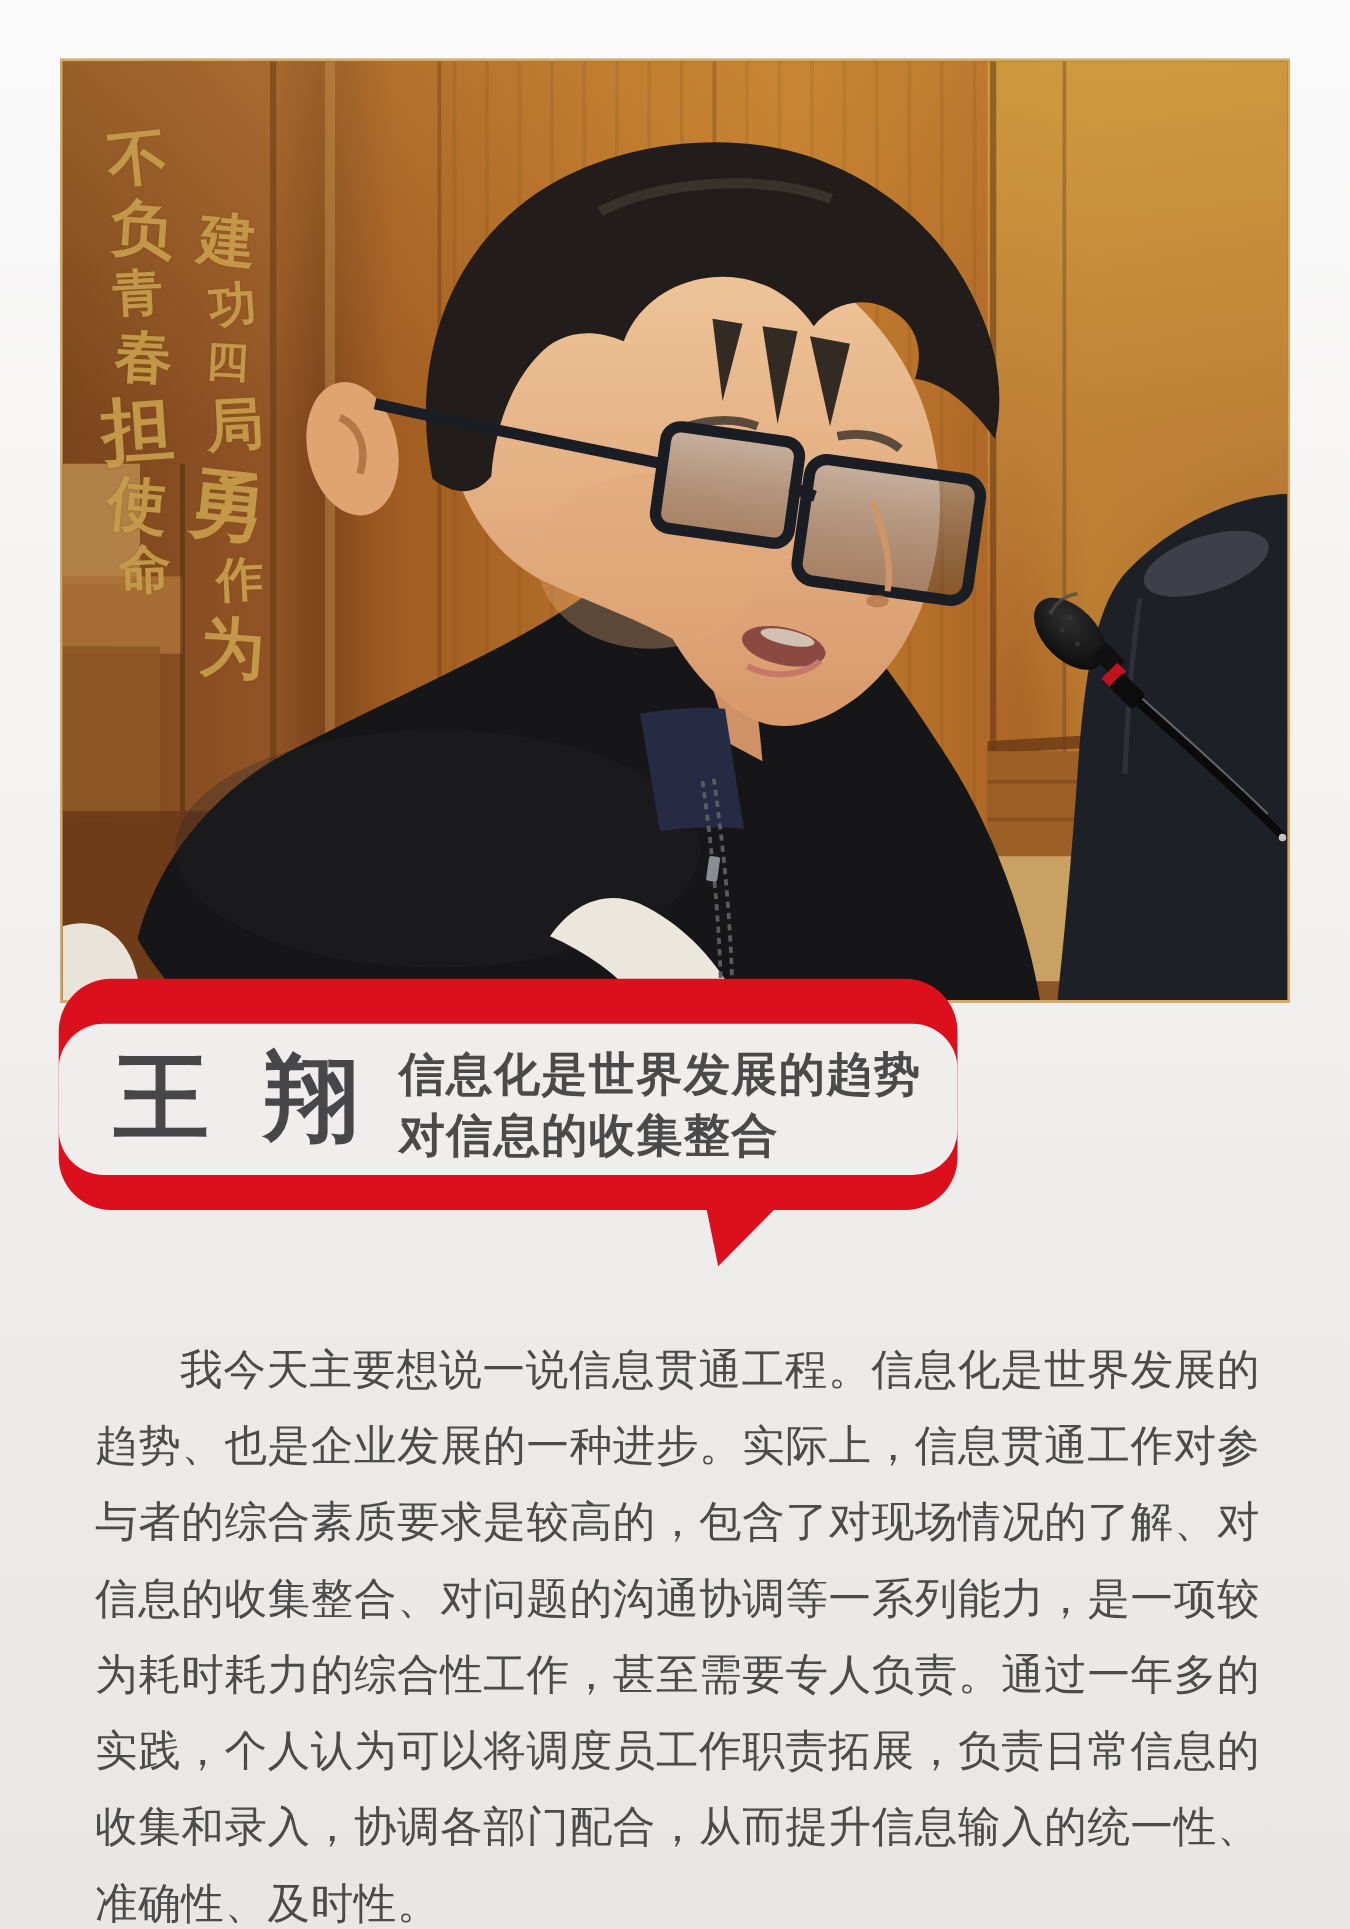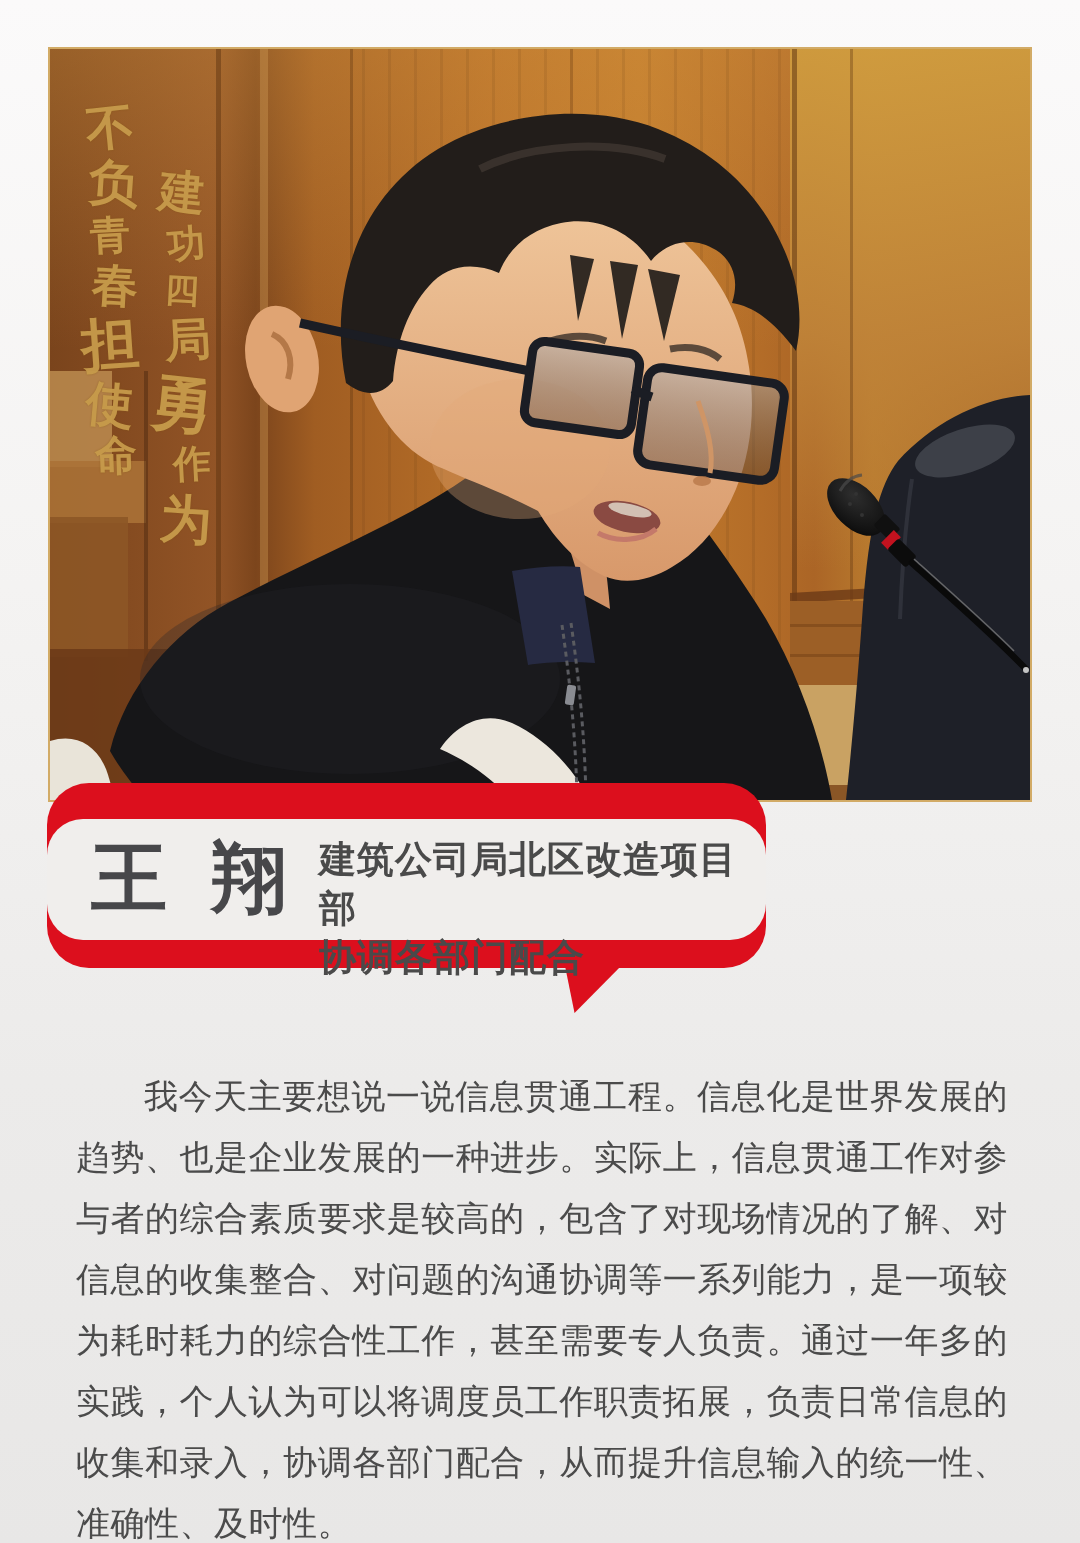--- a/index.html
+++ b/index.html
@@ -246,20 +246,20 @@
   </div>
 
   <div class="speech-bubble">
     <div class="bubble-inner"></div>
     <div class="bubble-tail"></div>
     <div class="speaker-name">
       <span>王</span>
       <span>翔</span>
     </div>
     <div class="speaker-title">
-      <div>建筑公司局北区改造项目部</div>
-      <div>协调各部门配合</div>
+      <div>信息化是世界发展的趋势</div>
+      <div>对信息的收集整合</div>
     </div>
   </div>
 
   <p class="body-text">我今天主要想说一说信息贯通工程。信息化是世界发展的趋势、也是企业发展的一种进步。实际上，信息贯通工作对参与者的综合素质要求是较高的，包含了对现场情况的了解、对信息的收集整合、对问题的沟通协调等一系列能力，是一项较为耗时耗力的综合性工作，甚至需要专人负责。通过一年多的实践，个人认为可以将调度员工作职责拓展，负责日常信息的收集和录入，协调各部门配合，从而提升信息输入的统一性、准确性、及时性。</p>
 
 </div>
 
 </body></html>

